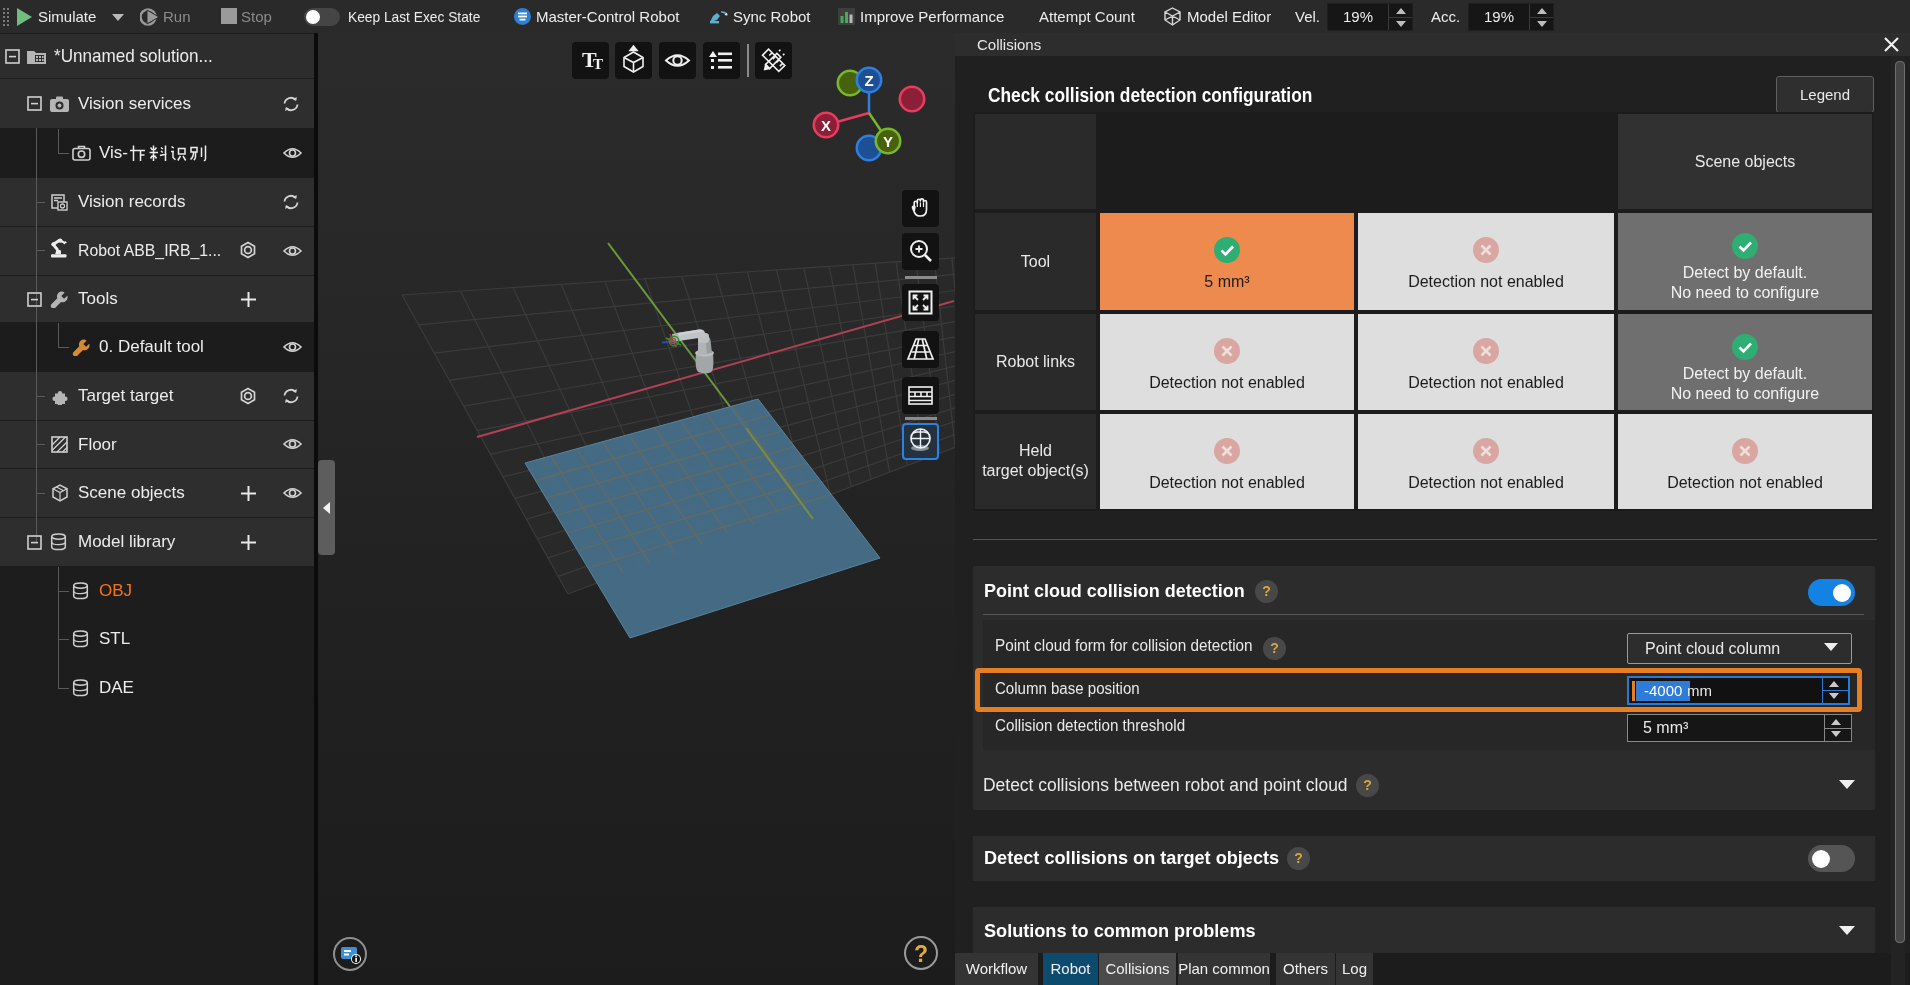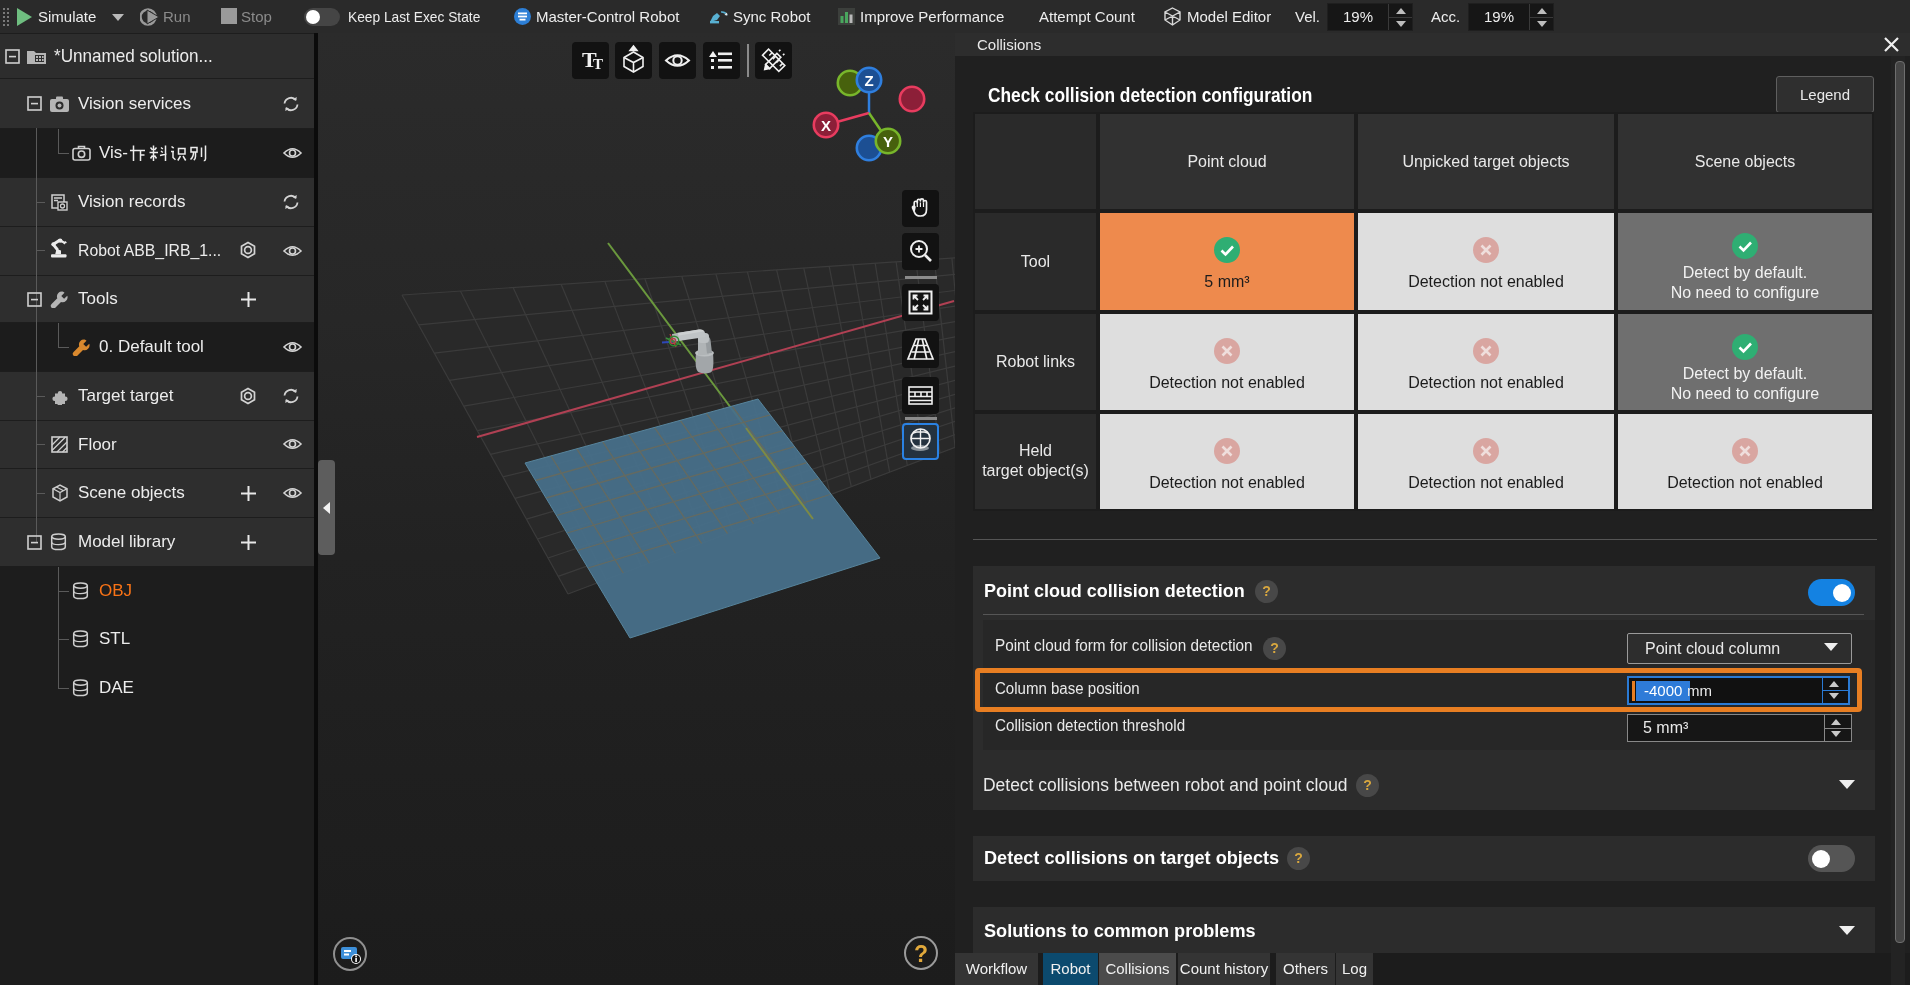--- a/index.html
+++ b/index.html
@@ -489,26 +489,20 @@
       <div id="phead">
         <span style="position:absolute;left:22px;top:0;line-height:23px;">Collisions</span>
       </div>
       <svg class="abs" style="left:928px;top:3px;" width="17" height="17">
         <path d="M2 2 L15 15 M15 2 L2 15" stroke="#efefef" stroke-width="2.2"></path>
       </svg>
       <div class="abs b" style="left:33px;top:51px;font-size:20px;color:#fff;"><span class="cx" style="transform:scaleX(0.866);">Check collision detection configuration</span></div>
       <div class="abs" style="left:821px;top:43px;width:98px;height:37px;background:#2f2f2f;border:1px solid #5f5f5f;border-radius:3px;text-align:center;line-height:35px;font-size:15px;">Legend</div>
       <div class="abs" style="left:18px;top:79px;width:901px;height:399px;background:#1c1c1c;"></div>
       <div class="abs" style="left:20px;top:81px;width:121px;height:95px;background:#2a2a2a;"></div>
-      <div class="abs" style="left:145px;top:81px;width:254px;height:95px;background:#313131;">
-        <div class="tcell" style="left:0;top:0;width:100%;height:100%;line-height:95px;color:#e9e9e9;">Point cloud</div>
-      </div>
-      <div class="abs" style="left:403px;top:81px;width:256px;height:95px;background:#313131;">
-        <div class="tcell" style="left:0;top:0;width:100%;height:100%;line-height:95px;color:#e9e9e9;">Unpicked target objects</div>
-      </div>
       <div class="abs" style="left:663px;top:81px;width:254px;height:95px;background:#313131;">
         <div class="tcell" style="left:0;top:0;width:100%;height:100%;line-height:95px;color:#e9e9e9;">Scene objects</div>
       </div>
       <div class="abs" style="left:20px;top:180px;width:121px;height:97px;background:#2a2a2a;">
         <div class="tcell" style="left:0;top:0;width:100%;height:100%;line-height:97px;color:#e9e9e9;">Tool</div>
       </div>
       <div class="abs" style="left:20px;top:281px;width:121px;height:96px;background:#2a2a2a;">
         <div class="tcell" style="left:0;top:0;width:100%;height:100%;line-height:96px;color:#e9e9e9;">Robot links</div>
       </div>
       <div class="abs" style="left:20px;top:381px;width:121px;height:95px;background:#2a2a2a;">
@@ -618,18 +612,18 @@
       <div class="qm abs" style="left:332px;top:814px;">?</div>
       <div class="abs" style="left:853px;top:812px;width:47px;height:27px;border-radius:13.5px;background:#555;"></div>
       <div class="abs" style="left:857px;top:816.5px;width:18px;height:18px;border-radius:50%;background:#fff;"></div>
       <div class="sect" style="top:874px;height:46px;"></div>
       <div class="abs b" style="left:29px;top:887px;font-size:19px;color:#fff;"><span class="cx" style="transform:scaleX(0.953);">Solutions to common problems</span></div>
       <div class="caret" style="left:884px;top:893px;"></div>
       <div class="abs" style="left:0;top:920px;width:955px;height:32px;background:#1c1c1c;"></div>
       <div class="abs" style="left:0px;top:920px;width:83px;height:32px;background:#343434;text-align:center;line-height:32px;font-size:15px;color:#f0f0f0;">Workflow</div>
       <div class="abs" style="left:88px;top:920px;width:55px;height:32px;background:#0c4a6e;text-align:center;line-height:32px;font-size:15px;color:#f0f0f0;">Robot</div>
       <div class="abs" style="left:144px;top:920px;width:77px;height:32px;background:#4b4b4b;text-align:center;line-height:32px;font-size:15px;color:#f0f0f0;">Collisions</div>
-      <div class="abs" style="left:223px;top:920px;width:92px;height:32px;background:#343434;text-align:center;line-height:32px;font-size:15px;color:#f0f0f0;">Count history</div>
+      <div class="abs" style="left:223px;top:920px;width:92px;height:32px;background:#343434;text-align:center;line-height:32px;font-size:15px;color:#f0f0f0;">Plan common</div>
       <div class="abs" style="left:321px;top:920px;width:59px;height:32px;background:#343434;text-align:center;line-height:32px;font-size:15px;color:#f0f0f0;">Others</div>
       <div class="abs" style="left:381px;top:920px;width:37px;height:32px;background:#343434;text-align:center;line-height:32px;font-size:15px;color:#f0f0f0;">Log</div>
       <div class="abs" style="left:936px;top:23px;width:14px;height:929px;background:#232323;"></div>
       <div class="abs" style="left:940px;top:28px;width:10px;height:882px;background:#454545;border:1px solid #6e6e6e;border-radius:4px;"></div>
     </div>
   </div>
 </body></html>

